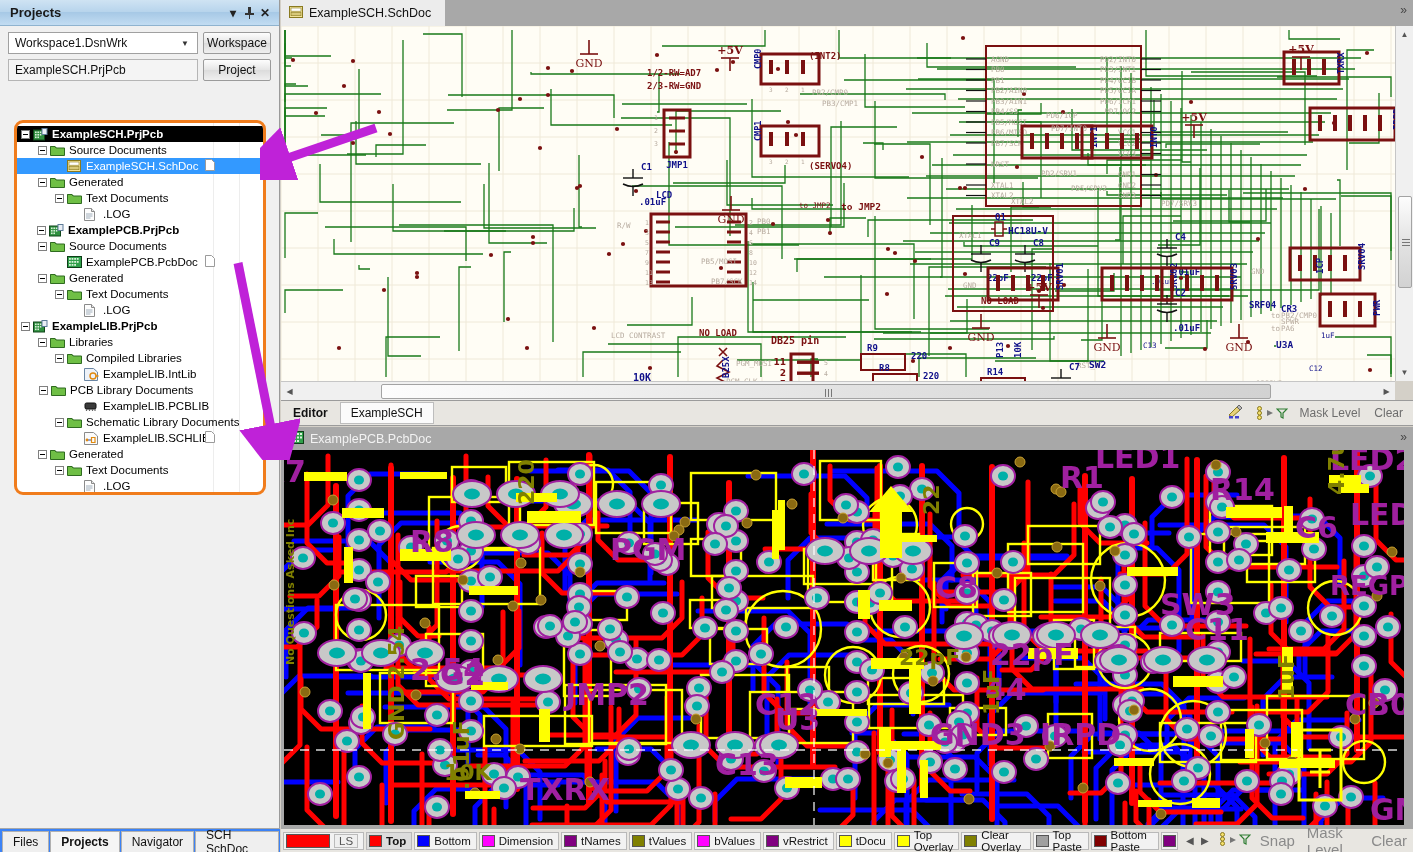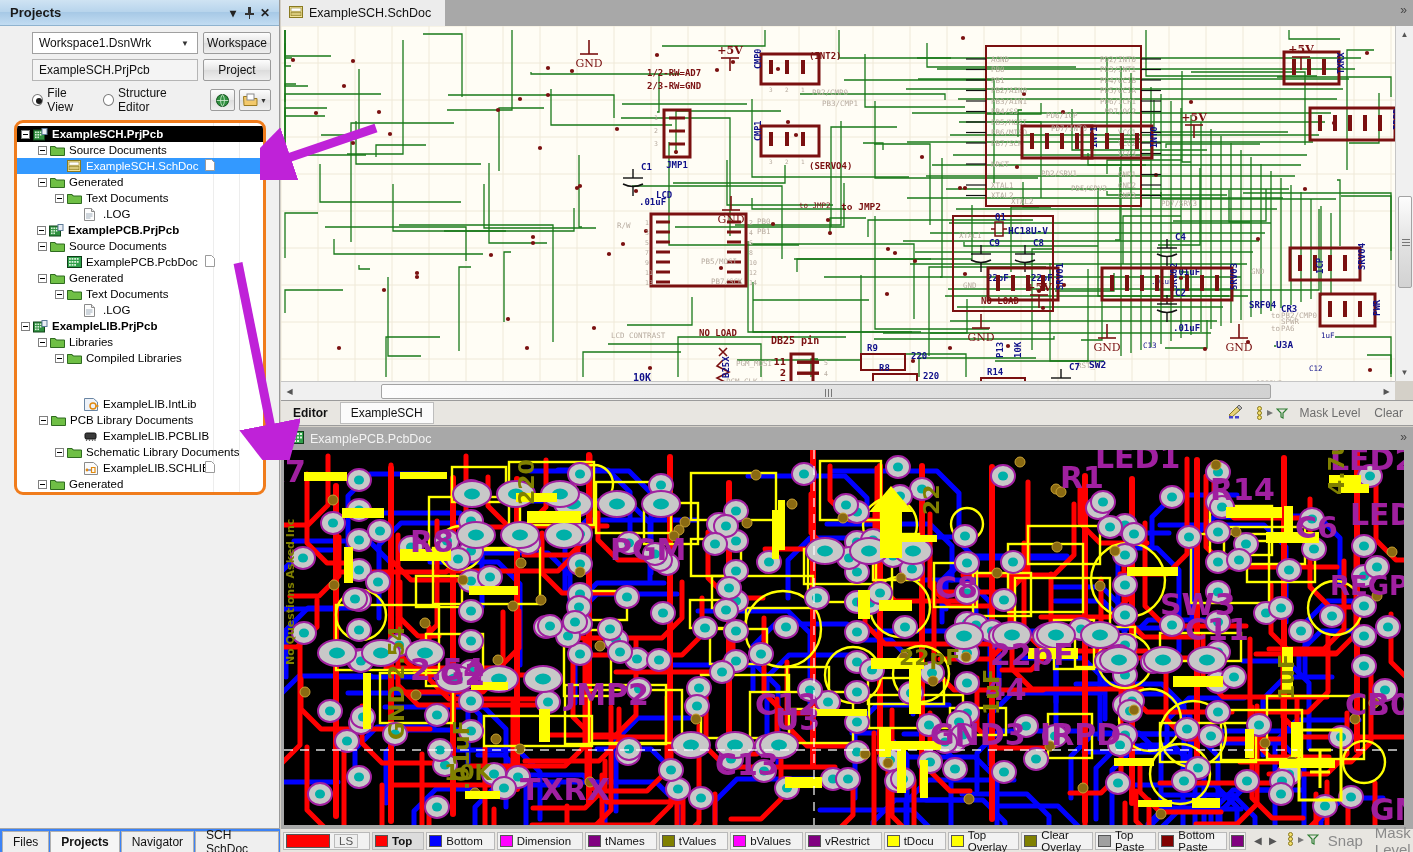--- a/index.html
+++ b/index.html
@@ -24,21 +24,21 @@
     background: linear-gradient(to bottom,#cfe3f3 0%,#b7d4ec 48%,#a7c9e6 50%,#c2dcf2 100%);
     border-bottom: 1px solid #8fb3cf;
     display: flex; align-items: center; padding: 0 6px 0 10px;
     font-weight: bold; font-size: 13px; color: #1a1a1a;
   }
   #panel-title .ttl { flex: 1; }
   #panel-title .tbtn { width: 16px; height: 16px; display:flex; align-items:center; justify-content:center;
     font-size: 12px; color:#222; cursor: default; }
 
   .panel-body { padding: 6px 8px 0 8px; }
-  .row1, .row2, .row3 { display: flex; align-items: center; margin-bottom: 5px; margin-left: 24px; }
+  .row1, .row2, .row3 { display: flex; margin-bottom: 5px; }
   .combo {
     flex: 1; height: 22px; background: #fff; border: 1px solid #a0a0a0;
     display: flex; align-items: center; padding: 0 4px 0 6px; font-size: 12px; color:#111;
   }
   .combo .cv { flex: 1; }
   .combo .arrow { width: 16px; text-align: center; font-size: 8px; color:#333; }
   .sidebtn {
     width: 68px; height: 22px; margin-left: 5px;
     background: linear-gradient(to bottom,#fdfdfd,#e6e6e6 48%,#dcdcdc 52%,#efefef);
     border: 1px solid #9b9b9b; border-radius: 2px;
@@ -157,21 +157,21 @@
   #pcb-right-edge { position:absolute; right:0; top:23px; width:9px; height:375px; background:#a8a8a8; }
 
   
   #layerbar {
     position:absolute; left:281px; top:828px; width:1132px; height:24px;
     background:#e8e6e1; border-top:1px solid #a8a8a8;
     display:flex; align-items:center; padding-left:2px;
   }
   .lschip {
     display:flex; align-items:center; height:18px; border:1px solid #b9b9b9;
-    background:#f2f2f2; margin-right:2px; padding:0 11px 0 2px; gap:4px; font-size:11.5px; color:#111;
+    background:#f2f2f2; margin-right:2px; padding:0 5px 0 2px; gap:4px; font-size:11.5px; color:#111;
   }
   .lschip.active { background:#dcdcdc; font-weight:bold; }
   .swatch { width:13px; height:12px; border:1px solid #555; flex:none; }
   .swatch.big { width:44px; height:14px; }
   .lsnav { display:flex; align-items:center; gap:1px; padding:0 3px; }
   .lsnav .nv { width:14px; text-align:center; font-size:10px; color:#555; }
   .lslabel { font-size:15px; color:#8a8a8a; padding:0 6px; }
 
   
   .chev { position:absolute; font-size:12px; color:#444; }
@@ -203,44 +203,20 @@
       <div class="row1">
         <div class="combo">
           <span class="cv">Workspace1.DsnWrk</span>
           <span class="arrow">▼</span>
         </div>
         <div class="sidebtn">Workspace</div>
       </div>
       <div class="row2">
         <div class="flat-field">ExampleSCH.PrjPcb</div>
         <div class="sidebtn">Project</div>
-      </div>
-      <div class="row3">
-        <div class="radio sel">
-          <span class="dot"></span>
-          <span>File View</span>
-        </div>
-        <div class="radio">
-          <span class="dot"></span>
-          <span>Structure Editor</span>
-        </div>
-        <div style="flex:1"></div>
-        <div class="iconbtn">
-          <svg width="15" height="15" viewBox="0 0 15 15">
-              <circle cx="7.5" cy="7.5" r="6" fill="#2f8f3f" stroke="#14521e"></circle>
-              <path d="M1.8 7.5h11.4M7.5 1.6c2.5 3 2.5 8.8 0 11.8M7.5 1.6c-2.5 3-2.5 8.8 0 11.8" stroke="#d8efd8" fill="none" stroke-width="0.8"></path>
-            </svg>
-        </div>
-        <div class="iconbtn wide">
-          <svg width="16" height="14" viewBox="0 0 16 14">
-              <path d="M0.5 3.5h6l1.5 2h6v7h-13z" fill="#f3c96b" stroke="#9a7a20"></path>
-              <rect x="4" y="1" width="7" height="6" fill="#fff" stroke="#8a8a8a"></rect>
-            </svg>
-          <span style="font-size:7px;color:#333;margin-left:1px;">▼</span>
-        </div>
       </div>
     </div>
 
     <div id="tree-frame">
       <div class="colsep" style="left:196px;"></div>
       <div class="colsep" style="left:222px;"></div>
       <div id="tree">
           <div class="tnode bold" style="padding-left: 4px; background: rgb(0, 0, 0); color: rgb(255, 255, 255);">
             <span class="exp"></span>
             <span class="ico">
@@ -443,21 +419,21 @@
           <div class="tnode" style="padding-left: 38px;">
             <span class="exp"></span>
             <span class="ico">
               <svg width="15" height="12" viewBox="0 0 15 12">
                 <path d="M0.5 2.5h4.5l1.2 1.5h8.3v7.5h-14z" fill="#6fbf45" stroke="#2f6b20"></path>
                 <path d="M0.5 2.5h4.5l1.2 1.5" fill="none" stroke="#2f6b20"></path>
               </svg>
             </span>
             <span>Compiled Libraries</span>
           </div>
-          <div class="tnode" style="padding-left: 55px; margin-top: 30px;">
+          <div class="tnode" style="padding-left: 55px;">
             <span style="width: 12px; flex: 0 0 auto;"></span>
             <span class="ico">
               <svg width="15" height="13" viewBox="0 0 15 13">
                 <path d="M0.5 0.5h9l4 3.5v8.5h-13z" fill="#eef2f8" stroke="#6a86a4"></path>
                 <circle cx="9" cy="8" r="3" fill="none" stroke="#e08a10" stroke-width="1.4"></circle>
                 <path d="M11.5 8h3" stroke="#e08a10" stroke-width="1.4"></path>
               </svg>
             </span>
             <span>ExampleLIB.IntLib</span>
           </div>

